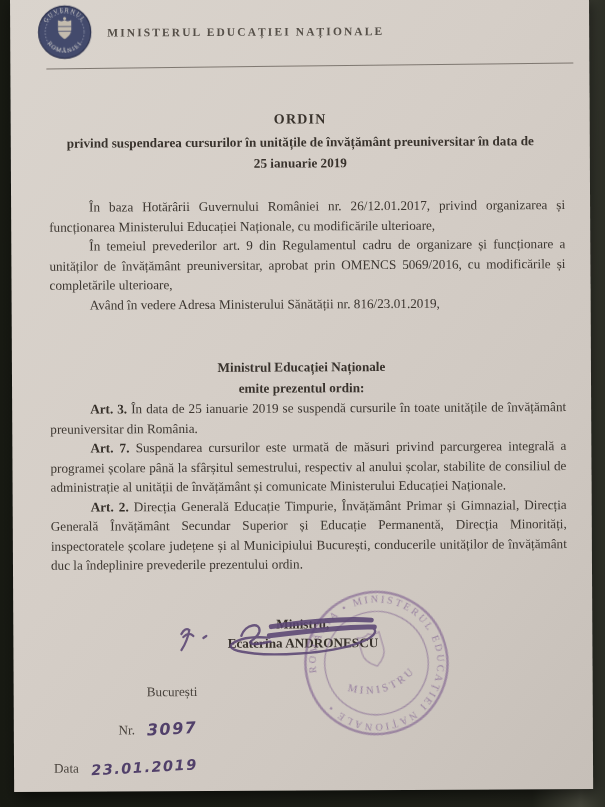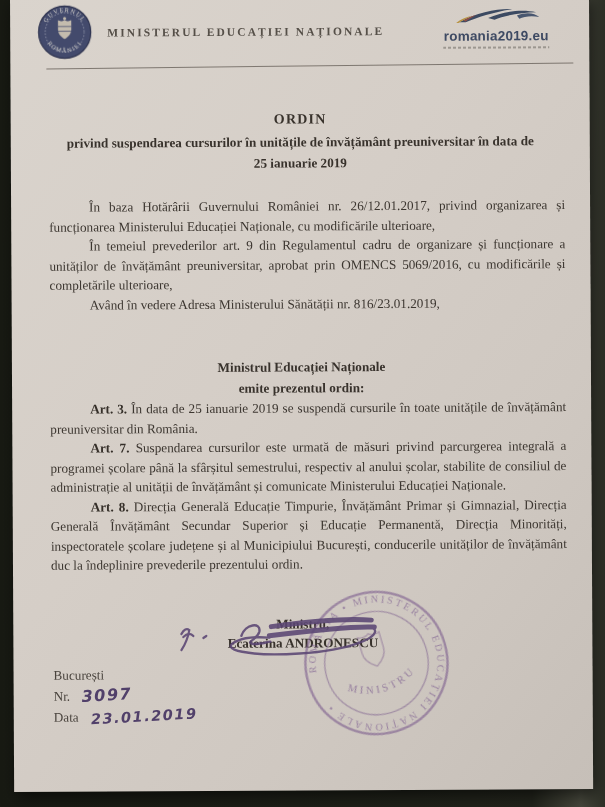--- a/index.html
+++ b/index.html
@@ -58,21 +58,21 @@
   .sig-block{margin-top:40px; text-align:center; font-weight:bold; font-size:13.2px; line-height:19px; color:#38322c;}
   
   .stamp{
     position:absolute; left:287px; top:592px;
     width:152px; height:152px;
     transform:rotate(-16deg);
     opacity:0.78; filter:blur(0.35px);
   }
   .signature-svg{position:absolute; left:146px; top:616px; width:252px; height:66px;}
   .footer{position:absolute; left:40px; top:668px; font-size:13.2px; color:#4a443e; line-height:18px;}
-  .footer-row{margin-top:2px; white-space:nowrap;}
+  .footer-row{margin-top:19px; white-space:nowrap;text-align:right;}
   .handwritten{
     display:inline-block;
     font-family:"DejaVu Sans", sans-serif;
     font-style:italic; font-weight:bold;
     color:#51406a; letter-spacing:1.5px;
     transform:rotate(-3deg); margin-left:12px;
   }
   .hw-number{font-size:16px;}
   .hw-date{font-size:14.5px;}
 </style>
@@ -94,31 +94,20 @@
         <textPath href="#sealArcTop" startOffset="50%" text-anchor="middle">GUVERNUL</textPath>
       </text>
       <text font-size="6.4" fill="#d9d6cf" letter-spacing="1.4" font-family="Liberation Serif, serif">
         <textPath href="#sealArcBot" startOffset="50%" text-anchor="middle">ROMÂNIEI</textPath>
       </text>
       <path d="M30 17 c2.5,2 5.5,1.4 7,0.4 l0,9.6 c0,5 -3.8,8.2 -7,10.2 c-3.2,-2 -7,-5.2 -7,-10.2 l0,-9.6 c1.5,1 4.5,1.6 7,-0.4 z" fill="#cfc6b4" opacity="0.92"></path>
       <circle cx="30" cy="15.5" r="1.6" fill="#cfc6b4" opacity="0.9"></circle>
       <path d="M23 24 h14 M23 29 h14" stroke="#434a6c" stroke-width="1" opacity="0.8"></path>
     </svg>
     <div class="ministry">MINISTERUL EDUCAȚIEI NAȚIONALE</div>
-    <div class="eu-logo">
-      <svg class="eu-swoosh" viewBox="0 0 120 30">
-        <path d="M14,22 C36,10 62,5 80,6 C60,9 36,16 22,22 Z" fill="#3c4a62"></path>
-        <path d="M50,17 C70,8 94,6 110,10 C92,10 70,14 58,19 Z" fill="#3c4a62"></path>
-        <path d="M86,14 C98,9 108,11 114,16 C105,14 95,15 89,18 Z" fill="#495770"></path>
-        <path d="M10,23 C16,18 24,15 30,14 C24,17 17,20 13,23 Z" fill="#b8923f"></path>
-        <path d="M19,20 C25,16 31,14 35,13 C30,16 25,19 22,21 Z" fill="#9c4f43" opacity="0.85"></path>
-      </svg>
-      <div class="eu-domain">romania2019.eu</div>
-      <div class="eu-tagline"></div>
-    </div>
   </div>
 
   <hr class="rule">
 
   <div class="title">
     <div class="title-line1">ORDIN</div>
     <div class="title-line2">privind suspendarea cursurilor în unitățile de învățământ preuniversitar în data de</div>
     <div class="title-line3">25 ianuarie 2019</div>
   </div>
 
@@ -129,21 +118,21 @@
   </div>
 
   <div class="decree">
     <div>Ministrul Educației Naționale</div>
     <div>emite prezentul ordin:</div>
   </div>
 
   <div class="articles">
     <p class="art-1"><span class="art-label">Art. 3.</span><span> În data de 25 ianuarie 2019 se suspendă cursurile în toate unitățile de învățământ preuniversitar din România.</span></p>
     <p class="art-2"><span class="art-label">Art. 7.</span><span> Suspendarea cursurilor este urmată de măsuri privind parcurgerea integrală a programei școlare până la sfârșitul semestrului, respectiv al anului școlar, stabilite de consiliul de administrație al unității de învățământ și comunicate Ministerului Educației Naționale.</span></p>
-    <p class="art-3"><span class="art-label">Art. 8.</span><span> Direcția Generală Educație Timpurie, Învățământ Primar și Gimnazial, Direcția Generală Învățământ Secundar Superior și Educație Permanentă, Direcția Minorități, inspectoratele școlare județene și al Municipiului București, conducerile unităților de învățământ duc la îndeplinire prevederile prezentului ordin.</span></p>
+    <p class="art-3"><span class="art-label">Art. 2.</span><span> Direcția Generală Educație Timpurie, Învățământ Primar și Gimnazial, Direcția Generală Învățământ Secundar Superior și Educație Permanentă, Direcția Minorități, inspectoratele școlare județene și al Municipiului București, conducerile unităților de învățământ duc la îndeplinire prevederile prezentului ordin.</span></p>
   </div>
 
   <div class="sig-block">
     <div>Ministru,</div>
     <div>Ecaterina ANDRONESCU</div>
   </div>
 
   <svg class="stamp" viewBox="0 0 150 150">
     <circle cx="75" cy="75" r="70" fill="none" stroke="#7a5a8c" stroke-width="2.4" opacity="0.75"></circle>
     <circle cx="75" cy="75" r="51" fill="none" stroke="#7a5a8c" stroke-width="1.3" opacity="0.65"></circle>

